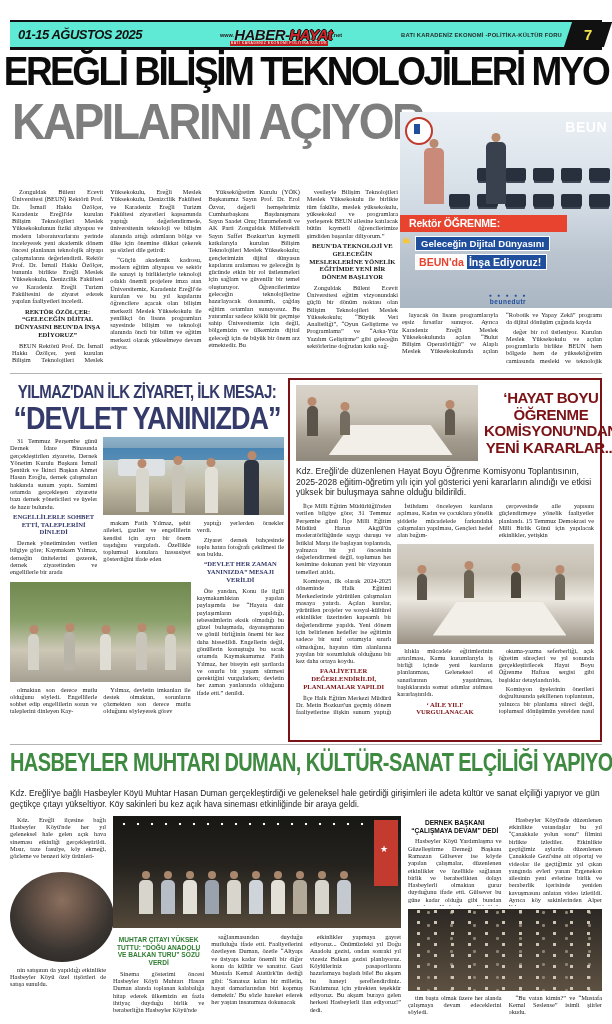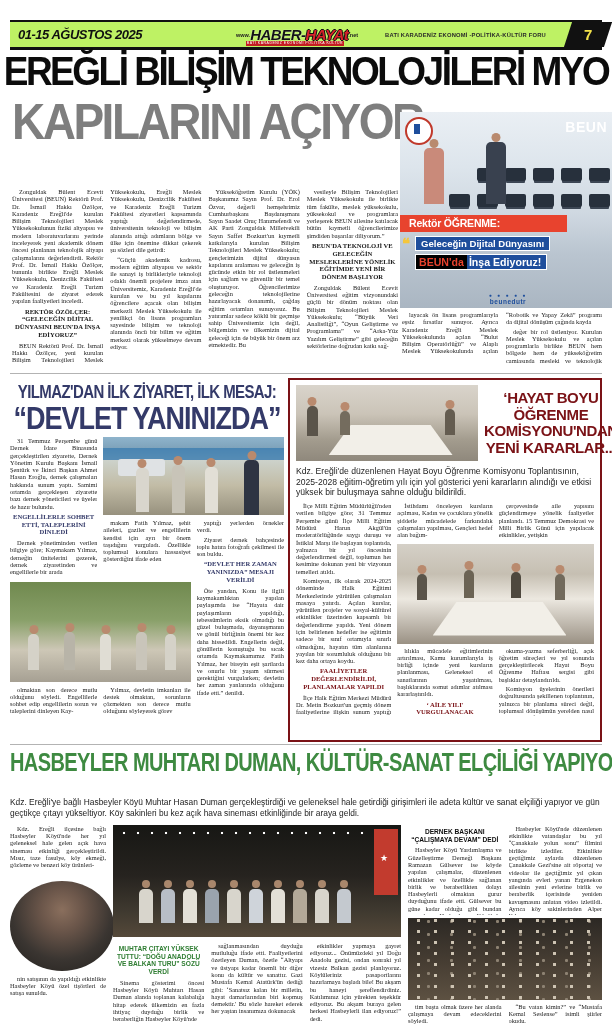--- a/index.html
+++ b/index.html
@@ -1,20 +1,20 @@
 <!DOCTYPE html>
 <html><head>
 <meta charset="utf-8">
 <style>
   html,body{margin:0;padding:0;background:#e9e9e9;}
   .sheet{position:relative;width:612px;height:1024px;background:#fff;margin:0 auto;
          font-family:"Liberation Serif",serif;color:#1a1a1a;overflow:hidden;}
   
-  .masthead{position:absolute;left:10px;right:10px;top:20px;height:25px;background:#bef264;
-            border-top:2px solid #111;border-bottom:3px solid #111;display:flex;align-items:center;gap:16px;}
+  .masthead{position:absolute;left:10px;right:10px;top:20px;height:25px;background:#5eead4;
+            border-top:2px solid #111;border-bottom:3px solid #111;display:flex;align-items:center;}
   .mh-date{font-family:"Liberation Sans",sans-serif;font-weight:900;font-style:italic;
            font-size:13px;color:#101010;padding-left:8px;white-space:nowrap;letter-spacing:-.5px;}
   .mh-logo{flex:0 0 auto;display:flex;align-items:center;margin-left:78px;position:relative;}
   .mh-www,.mh-net{font-family:"Liberation Sans",sans-serif;font-weight:700;font-size:5.5px;color:#222;}
   .mh-logo-main{font-family:"Liberation Sans",sans-serif;font-weight:900;font-style:italic;
                 font-size:15px;letter-spacing:-.5px;line-height:1;}
   .mh-logo-black{color:#131313;text-shadow:0 0 1px #fff;}
   .mh-logo-red{color:#d8232a;text-shadow:-1px 0 0 #111,1px 0 0 #111,0 1px 0 #111,0 -1px 0 #111;}
   .mh-strip{position:absolute;left:10px;right:14px;bottom:-4px;height:5px;background:#c41e22;
             color:#fff;font-family:"Liberation Sans",sans-serif;font-size:3.5px;line-height:5px;
@@ -60,21 +60,21 @@
             color:#fff;font-family:"Liberation Sans",sans-serif;font-weight:900;font-size:10.5px;
             line-height:17px;padding-left:9px;letter-spacing:-.2px;}
   .beun-quote{position:absolute;left:2px;top:123px;color:#f5c63a;font-size:15px;font-weight:bold;}
   .beun-quote:before{content:"❝";}
   .beun-blue1{position:absolute;left:15px;top:124px;background:#1e4e9c;border:1.5px solid #fff;
               color:#fff;font-family:"Liberation Sans",sans-serif;font-weight:800;font-size:9.6px;
               line-height:13px;padding:0 5px;}
   .beun-blue2{position:absolute;left:15px;top:142px;background:#1e4e9c;border:1.5px solid #fff;
               font-family:"Liberation Sans",sans-serif;font-weight:900;font-size:10.6px;line-height:14px;
               padding:0 5px 0 0;white-space:nowrap;}
-  .beun-blue2 .w1{background:#000000;color:#e8432e;padding:0 3px;display:inline-block;}
+  .beun-blue2 .w1{background:#ffffff;color:#e8432e;padding:0 3px;display:inline-block;}
   .beun-blue2 .w2{color:#fff;padding-left:2px;}
   .beun-social{position:absolute;left:0;right:0;bottom:3px;text-align:center;
                font-family:"Liberation Sans",sans-serif;color:#1e4e9c;}
   .beun-dots{font-size:5px;letter-spacing:2px;}
   .beun-dots:before{content:"● ● ● ● ●";}
   .beun-handle{font-size:6.5px;font-weight:700;letter-spacing:.5px;}
   .rule{position:absolute;left:10px;right:10px;height:1px;background:#b3b3b3;}
   
   .s2{position:absolute;left:10px;top:380px;width:274px;height:360px;overflow:hidden;}
   .s2-hl1{font-family:"Liberation Sans",sans-serif;font-weight:900;font-size:15px;letter-spacing:-.6px;
@@ -114,21 +114,21 @@
   .s3p2{grid-area:2/2/3/4;background:linear-gradient(180deg,#d5d0c7 0%,#c6bfb2 30%,#ece8e0 55%,#9a9184 100%);}
   .s3-c2b{grid-area:3/2/4/3;}
   .s3-c3b{grid-area:3/3/4/4;}
   .table-shape{position:absolute;left:18%;right:14%;top:52%;bottom:8%;background:#f2efe8;
                clip-path:polygon(18% 0,82% 0,100% 100%,0 100%);}
   
   .s4{position:absolute;left:10px;top:748px;width:592px;}
   .s4-hl{font-family:"Liberation Sans",sans-serif;font-weight:900;font-size:20px;letter-spacing:-.6px;
          color:#3e8a41;text-align:center;white-space:nowrap;transform:scaleY(1.25);transform-origin:top;}
   .s4-sub{font-family:"Liberation Sans",sans-serif;font-size:8.4px;line-height:1.3;color:#1c1c1c;
-          margin-top:26px;}
+          margin-top:17px;}
   .s4-body{display:flex;gap:7px;margin-top:6px;height:212px;}
   .s4-colA{width:96px;flex:0 0 auto;display:flex;flex-direction:column;}
   .s4-circle{width:90px;height:90px;border-radius:50%;margin:4px auto;flex:0 0 auto;
              background:radial-gradient(circle at 50% 32%,#8a6f5d 0%,#6b564a 26%,#3a3531 62%,#221f1c 100%);}
   .s4-mid{width:288px;flex:0 0 auto;}
   .s4p-big{height:112px;background:linear-gradient(180deg,#171714 0%,#26231f 45%,#403a30 78%,#55493a 100%);}
   .lights{position:absolute;left:4px;right:4px;top:6px;height:4px;
           background-image:radial-gradient(circle,#fff 0 1px,transparent 1.6px);
           background-size:14px 4px;}
   .flag{position:absolute;right:3px;top:4px;width:24px;height:66px;background:#c23b2e;}

